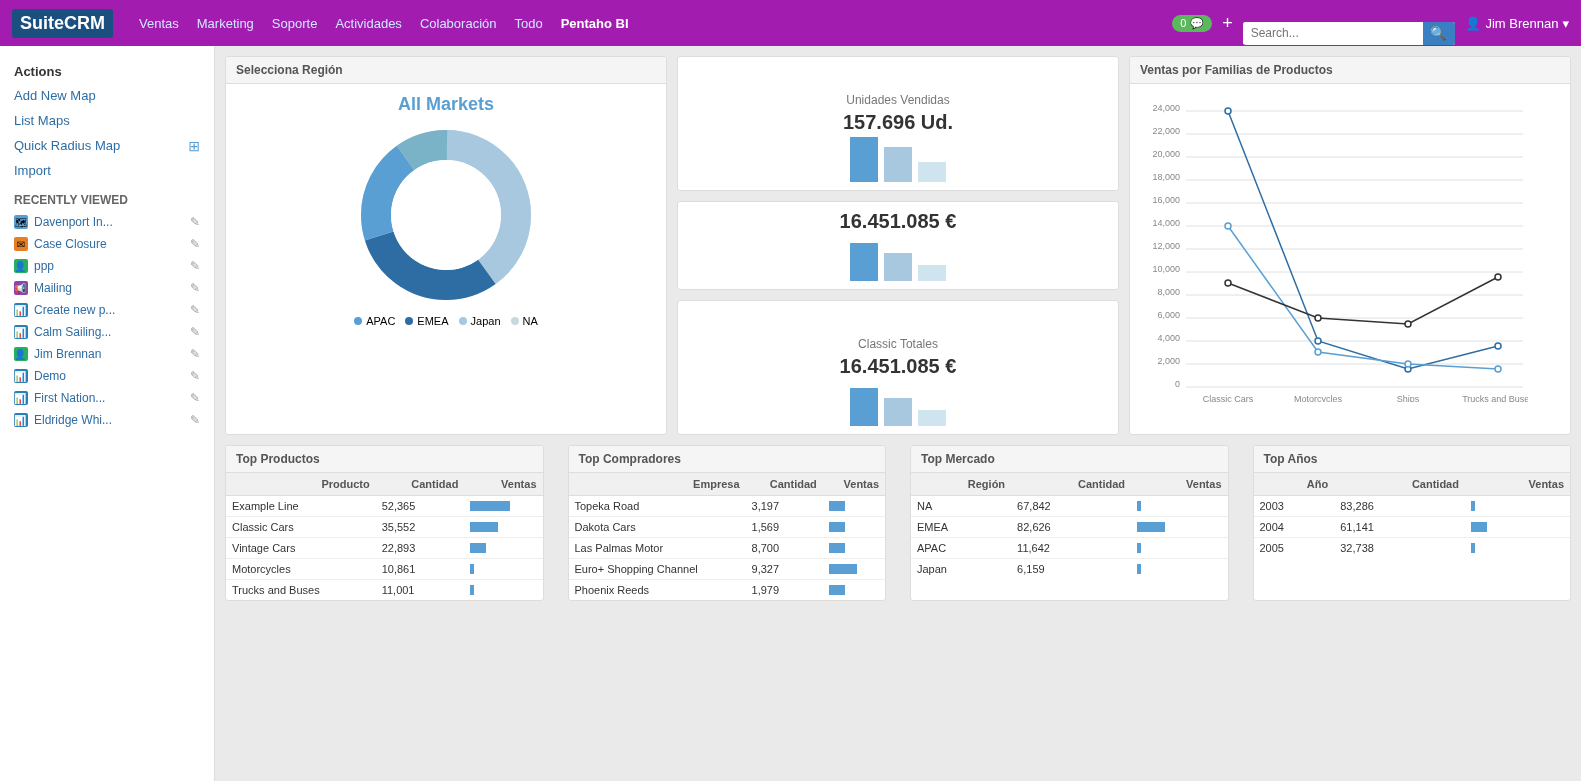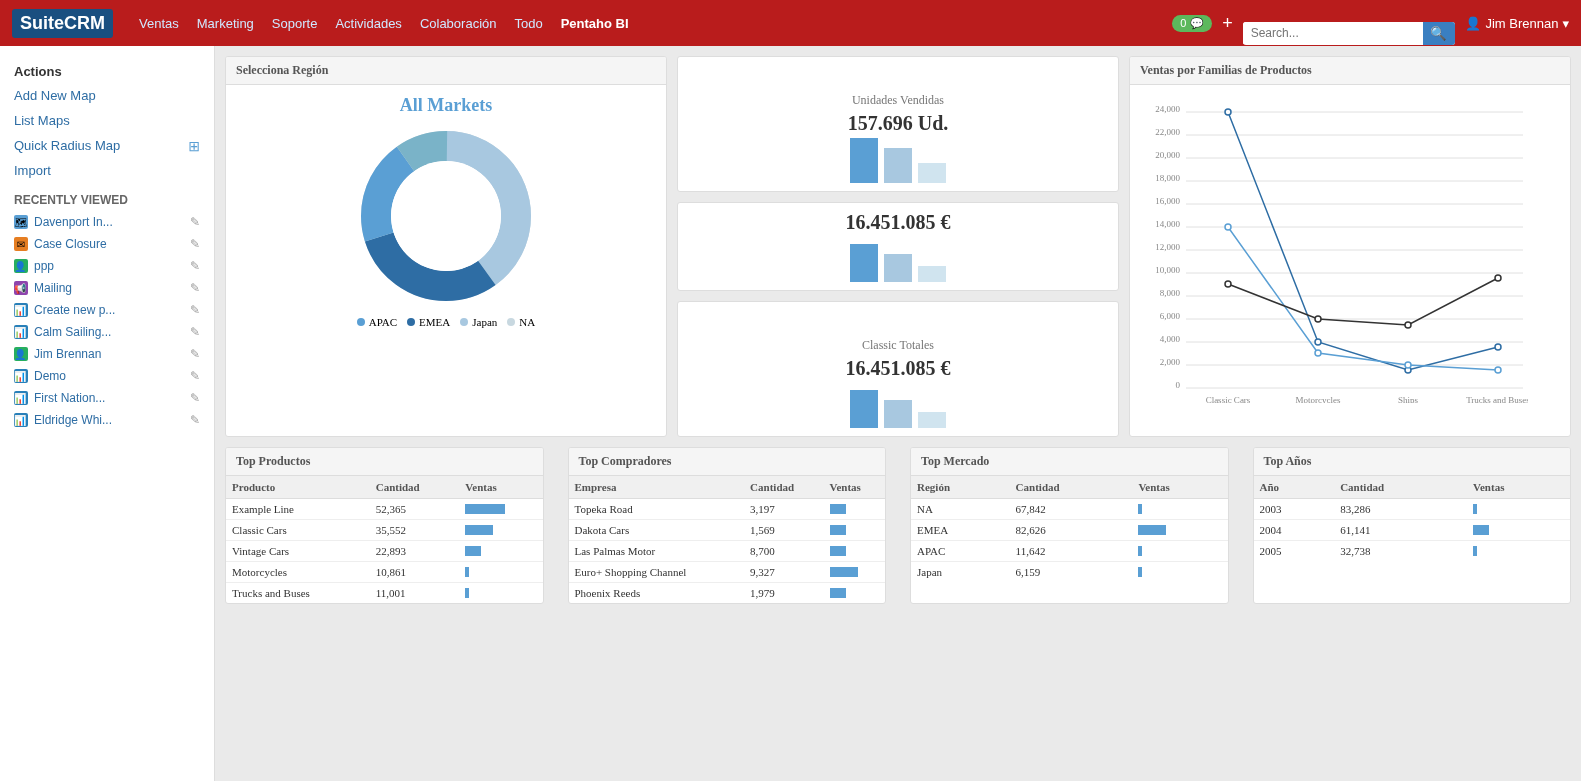--- a/index.html
+++ b/index.html
@@ -1,20 +1,20 @@
 <!DOCTYPE html>
 <html><head>
   <meta charset="utf-8">
   <style>
     * { box-sizing: border-box; margin: 0; padding: 0; }
     body { font-family: Arial, sans-serif; font-size: 12px; background: #f0f0f0; overflow: hidden; }
 
     
     .topnav {
-      background: #b91c1c;
+      background: #a21caf;
       height: 46px;
       display: flex;
       align-items: center;
       padding: 0 12px;
       gap: 18px;
       color: white;
     }
     .topnav-logo {
       font-size: 18px;
       font-weight: bold;
@@ -161,21 +161,20 @@
       padding: 4px 14px;
       cursor: pointer;
     }
 
     
     .main-content {
       flex: 1;
       overflow-y: auto;
       padding: 10px;
       background: #eaeaea;
-      font-family: Liberation Serif, serif;
     }
     .dashboard-grid {
       display: grid;
       grid-template-columns: 1fr 1fr 1fr;
       gap: 10px;
     }
     .panel {
       background: white;
       border: 1px solid #ddd;
       border-radius: 3px;
@@ -302,21 +301,21 @@
       color: #555;
     }
     table.data-table {
       width: 100%;
       border-collapse: collapse;
       font-size: 11px;
     }
     table.data-table th {
       background: #f0f0f0;
       padding: 5px 6px;
-      text-align: left;
+      text-align: right;
       border-bottom: 1px solid #ddd;
       color: #555;
       font-weight: bold;
       font-size: 11px;
     }
     table.data-table td {
       padding: 4px 6px;
       border-bottom: 1px solid #eee;
       color: #333;
     }

